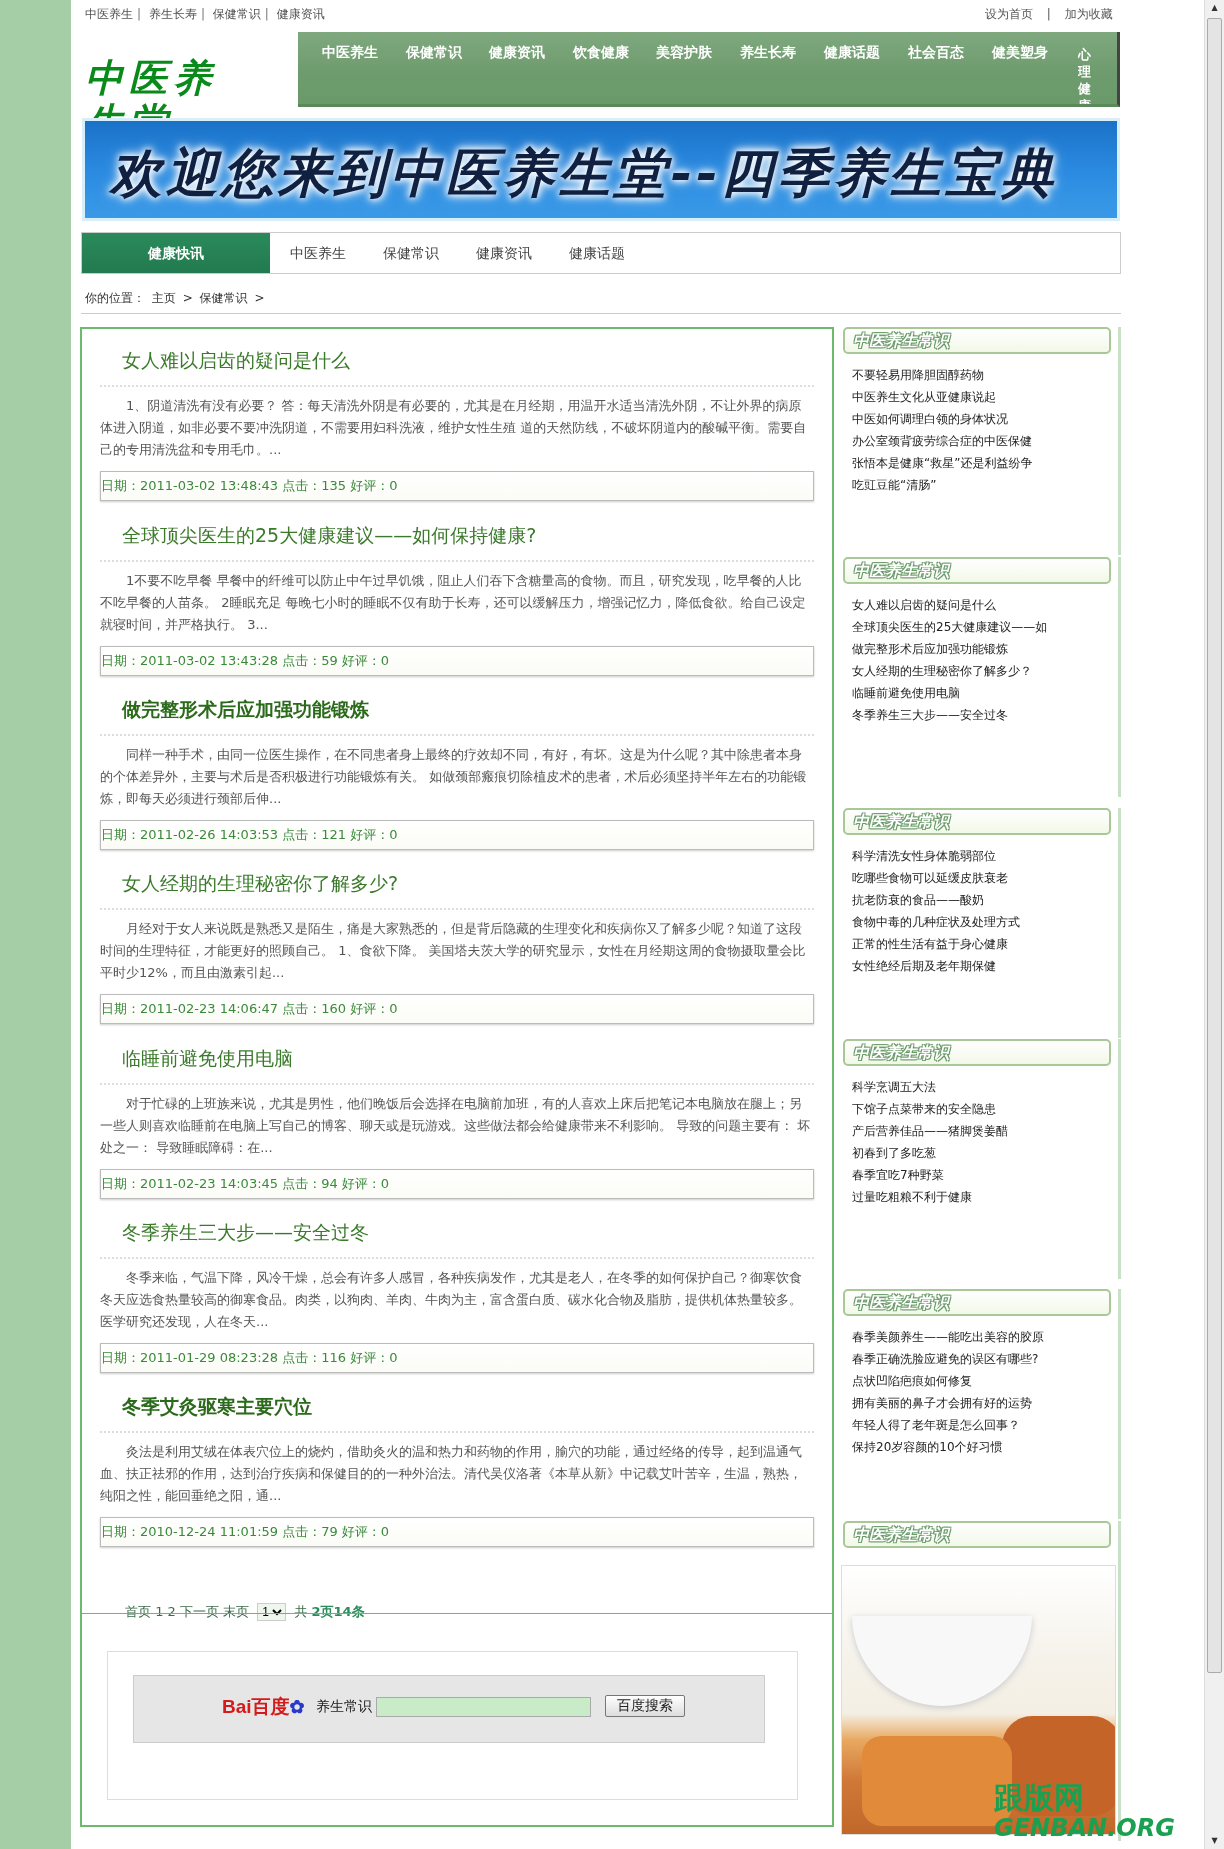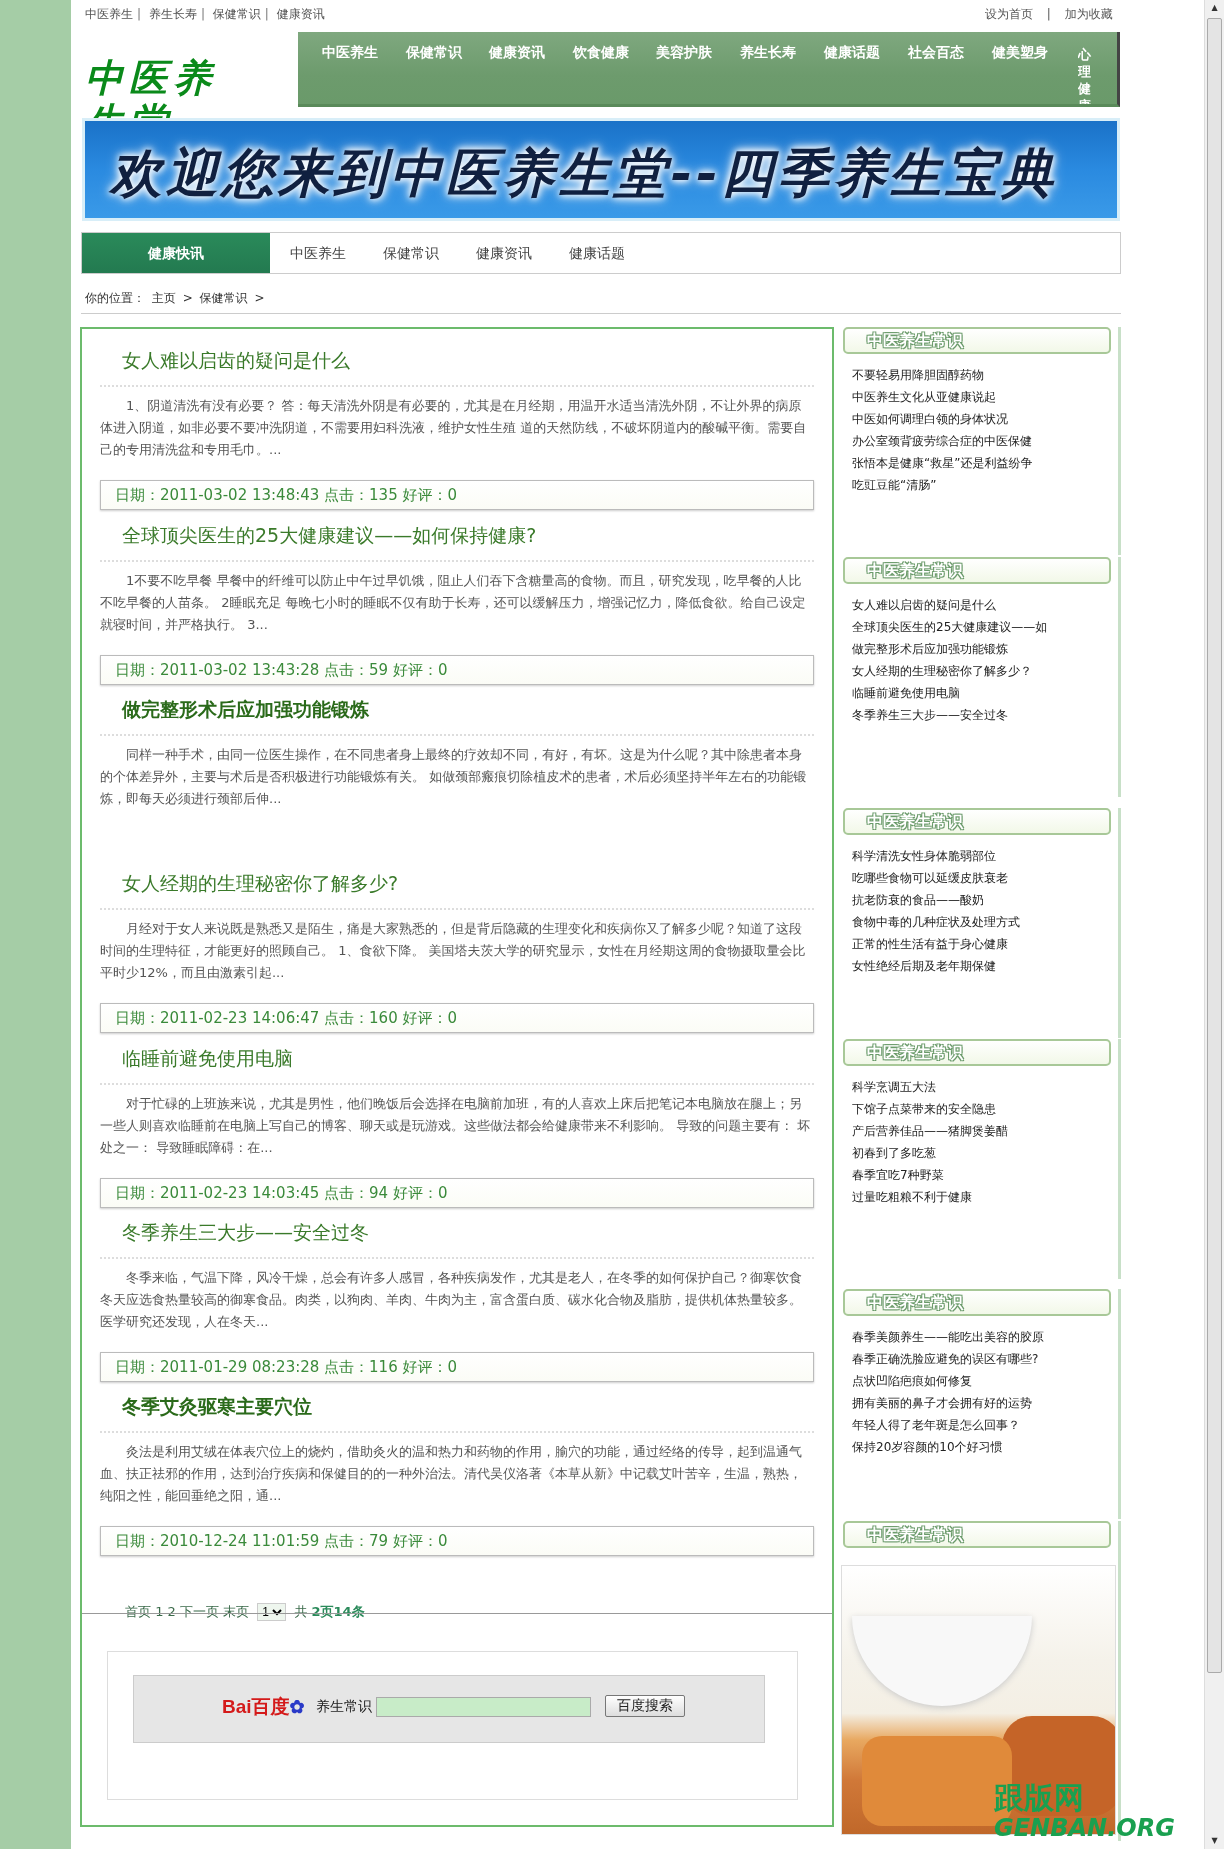--- a/index.html
+++ b/index.html
@@ -24,36 +24,36 @@
 .subnav a{position:absolute;top:12px;font-size:14px;color:#444;text-decoration:none;}
 .breadcrumb{position:absolute;left:14px;top:290px;font-size:12px;color:#333;}
 .breadcrumb a{color:#333;text-decoration:none;margin:0 3px;}
 .hr1{position:absolute;left:10px;top:313px;width:1040px;height:1px;background:#ccc;}
 .mainbox{position:absolute;left:9px;top:327px;width:754px;height:1500px;border:2px solid #6cbb6c;}
 .article{position:absolute;left:18px;width:714px;}
 .article .atitle{font-size:19px;color:#3a7a2a;padding-left:22px;height:38px;line-height:38px;font-family:"DejaVu Sans",sans-serif;}
 .article .atitle.bold{font-weight:bold;color:#2a6a1a;font-family:"DejaVu Serif",serif;}
 .article .dots{border-top:2px dotted #ddd;margin:6px 0 8px 0;}
 .article .body{font-size:13px;color:#555;line-height:22px;text-indent:26px;height:70px;overflow:hidden;}
-.article .meta{margin-top:15px;height:30px;border:1px solid #bbb;background:linear-gradient(#fff,#fbfcf6);box-shadow:0 1px 2px #ccc;font-size:15px;color:#3a8a3a;line-height:28px;padding-left:14px;}
+.article .meta{margin-top:6px;height:30px;border:1px solid #bbb;background:linear-gradient(#fff,#fbfcf6);box-shadow:0 1px 2px #ccc;font-size:13px;color:#3a8a3a;line-height:28px;}
 .pager{position:absolute;left:43px;top:1573px;font-size:13px;color:#3a6a4a;margin-top:28px;}
 .pager a{color:#3a6a4a;text-decoration:none;}
 .pager select{font-size:12px;height:18px;margin:0 4px;background:#eef6ee;border:1px solid #ccc;}
 .pager b{color:#2a8a5a;}
 .hr2{position:absolute;left:0;top:1611px;width:750px;height:1px;background:#999;}
 .searchbox{position:absolute;left:25px;top:1649px;width:691px;height:149px;border:1px solid #ddd;}
 .searchbox .inner{position:absolute;left:25px;top:23px;width:632px;height:68px;background:#e6e6e6;border:1px solid #ccc;padding-left:36px;}
 .baidu{position:absolute;left:88px;top:18px;font-size:19px;font-weight:bold;color:#d41a1a;font-family:"Liberation Sans",sans-serif;}
 .baidu .paw{color:#2a3ac8;font-size:18px;}
 .searchbox .label{position:absolute;left:182px;top:22px;font-size:14px;color:#222;}
 .searchbox input{position:absolute;left:242px;top:21px;width:215px;height:20px;background:#c8ecc8;border:1px solid #aaa;}
 .searchbox button{position:absolute;left:471px;top:19px;width:80px;height:22px;font-size:14px;background:linear-gradient(#fff,#ddd);border:1px solid #777;border-radius:2px;color:#222;}
 .sidebar{position:absolute;left:770px;top:327px;width:280px;}
 .sideblock{position:absolute;left:0;width:280px;border-right:3px solid #c8e0c8;}
-.sidehead{margin-left:2px;width:268px;height:27px;border:2px solid #a8c898;border-radius:5px;background:linear-gradient(#fff,#f2f8e8);font-family:"DejaVu Serif",serif;font-weight:bold;font-size:16px;color:#fff;text-shadow:-1px -1px 0 #6a9a6a,1px -1px 0 #6a9a6a,-1px 1px 0 #6a9a6a,1px 1px 0 #6a9a6a;padding-left:22px;line-height:23px;}
+.sidehead{margin-left:2px;width:268px;height:27px;border:2px solid #a8c898;border-radius:5px;background:linear-gradient(#fff,#f2f8e8);font-family:"DejaVu Serif",serif;font-style:italic;font-weight:bold;font-size:16px;color:#fff;text-shadow:-1px -1px 0 #6a9a6a,1px -1px 0 #6a9a6a,-1px 1px 0 #6a9a6a,1px 1px 0 #6a9a6a;padding-left:8px;line-height:23px;}
 .sidelist{list-style:none;margin-top:10px;padding-left:11px;}
 .sidelist li{font-size:12px;color:#222;height:22px;line-height:22px;}
 .sideimg{position:absolute;left:0;top:1240px;width:275px;height:270px;background:linear-gradient(#fff 0%,#f5f2ea 35%,#f4efe4 55%,#e8a860 65%,#d07838 80%,#c0682a 100%);border:1px solid #ddd;overflow:hidden;}
 .sideimg .bowl{position:absolute;left:10px;top:50px;width:180px;height:90px;border-radius:0 0 90px 90px;background:#f8f8f8;box-shadow:0 2px 6px #ccc;}
 .sideimg .cake1{position:absolute;left:20px;top:170px;width:150px;height:90px;border-radius:20px;background:#e08a3a;}
 .sideimg .cake2{position:absolute;left:160px;top:150px;width:120px;height:100px;border-radius:30px;background:#c56428;}
 .watermark{position:absolute;left:995px;top:1785px;font-size:30px;font-weight:bold;color:#1aa050;line-height:30px;}
 .watermark .en{font-size:24px;font-style:italic;display:block;}
 </style>
 </head>
@@ -122,20 +122,21 @@
     <div class="article" style="top:187px">
       <div class="atitle">全球顶尖医生的25大健康建议——如何保持健康?</div>
       <div class="dots"></div>
       <div class="body">1不要不吃早餐 早餐中的纤维可以防止中午过早饥饿，阻止人们吞下含糖量高的食物。而且，研究发现，吃早餐的人比不吃早餐的人苗条。 2睡眠充足 每晚七小时的睡眠不仅有助于长寿，还可以缓解压力，增强记忆力，降低食欲。给自己设定就寝时间，并严格执行。 3...</div>
       <div class="meta">日期：2011-03-02 13:43:28 点击：59 好评：0</div>
     </div>
     <div class="article" style="top:361px">
       <div class="atitle bold">做完整形术后应加强功能锻炼</div>
       <div class="dots"></div>
       <div class="body">同样一种手术，由同一位医生操作，在不同患者身上最终的疗效却不同，有好，有坏。这是为什么呢？其中除患者本身的个体差异外，主要与术后是否积极进行功能锻炼有关。 如做颈部瘢痕切除植皮术的患者，术后必须坚持半年左右的功能锻炼，即每天必须进行颈部后伸...</div>
+      <div class="meta">日期：2011-02-26 14:03:53 点击：121 好评：0</div>
     </div>
     <div class="article" style="top:535px">
       <div class="atitle">女人经期的生理秘密你了解多少?</div>
       <div class="dots"></div>
       <div class="body">月经对于女人来说既是熟悉又是陌生，痛是大家熟悉的，但是背后隐藏的生理变化和疾病你又了解多少呢？知道了这段时间的生理特征，才能更好的照顾自己。 1、食欲下降。 美国塔夫茨大学的研究显示，女性在月经期这周的食物摄取量会比平时少12%，而且由激素引起...</div>
       <div class="meta">日期：2011-02-23 14:06:47 点击：160 好评：0</div>
     </div>
     <div class="article" style="top:710px">
       <div class="atitle">临睡前避免使用电脑</div>
       <div class="dots"></div>

